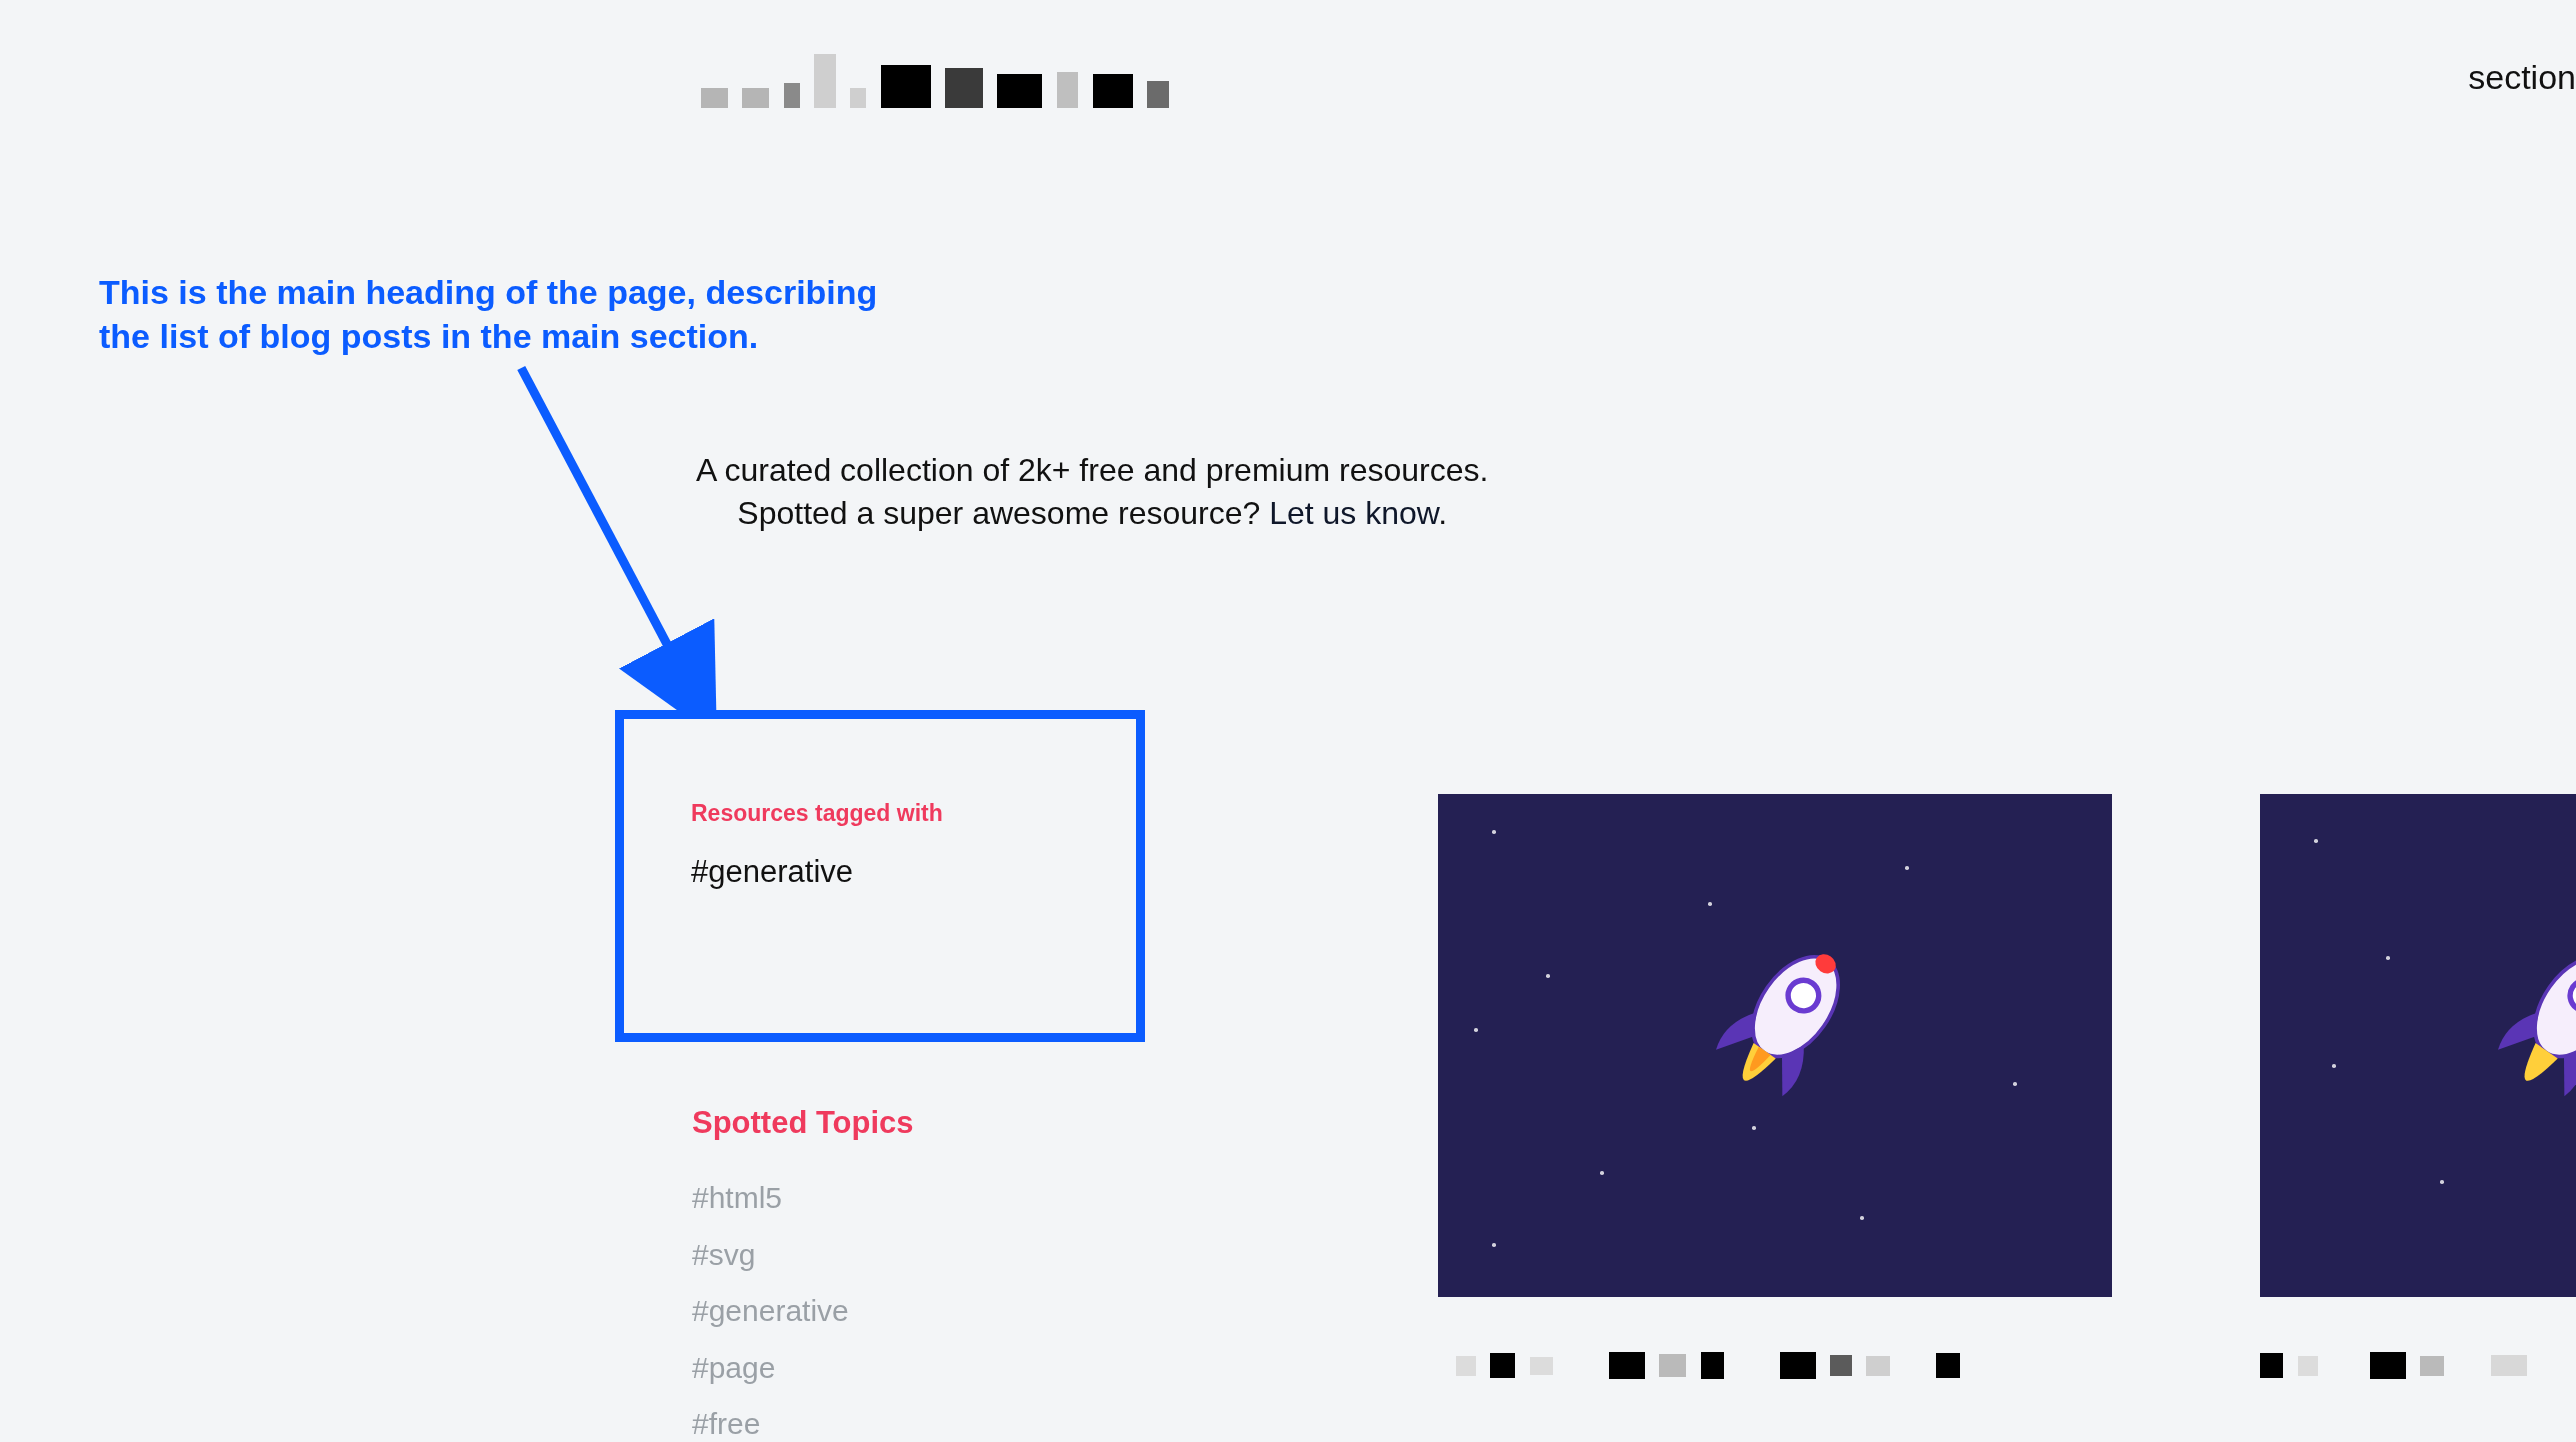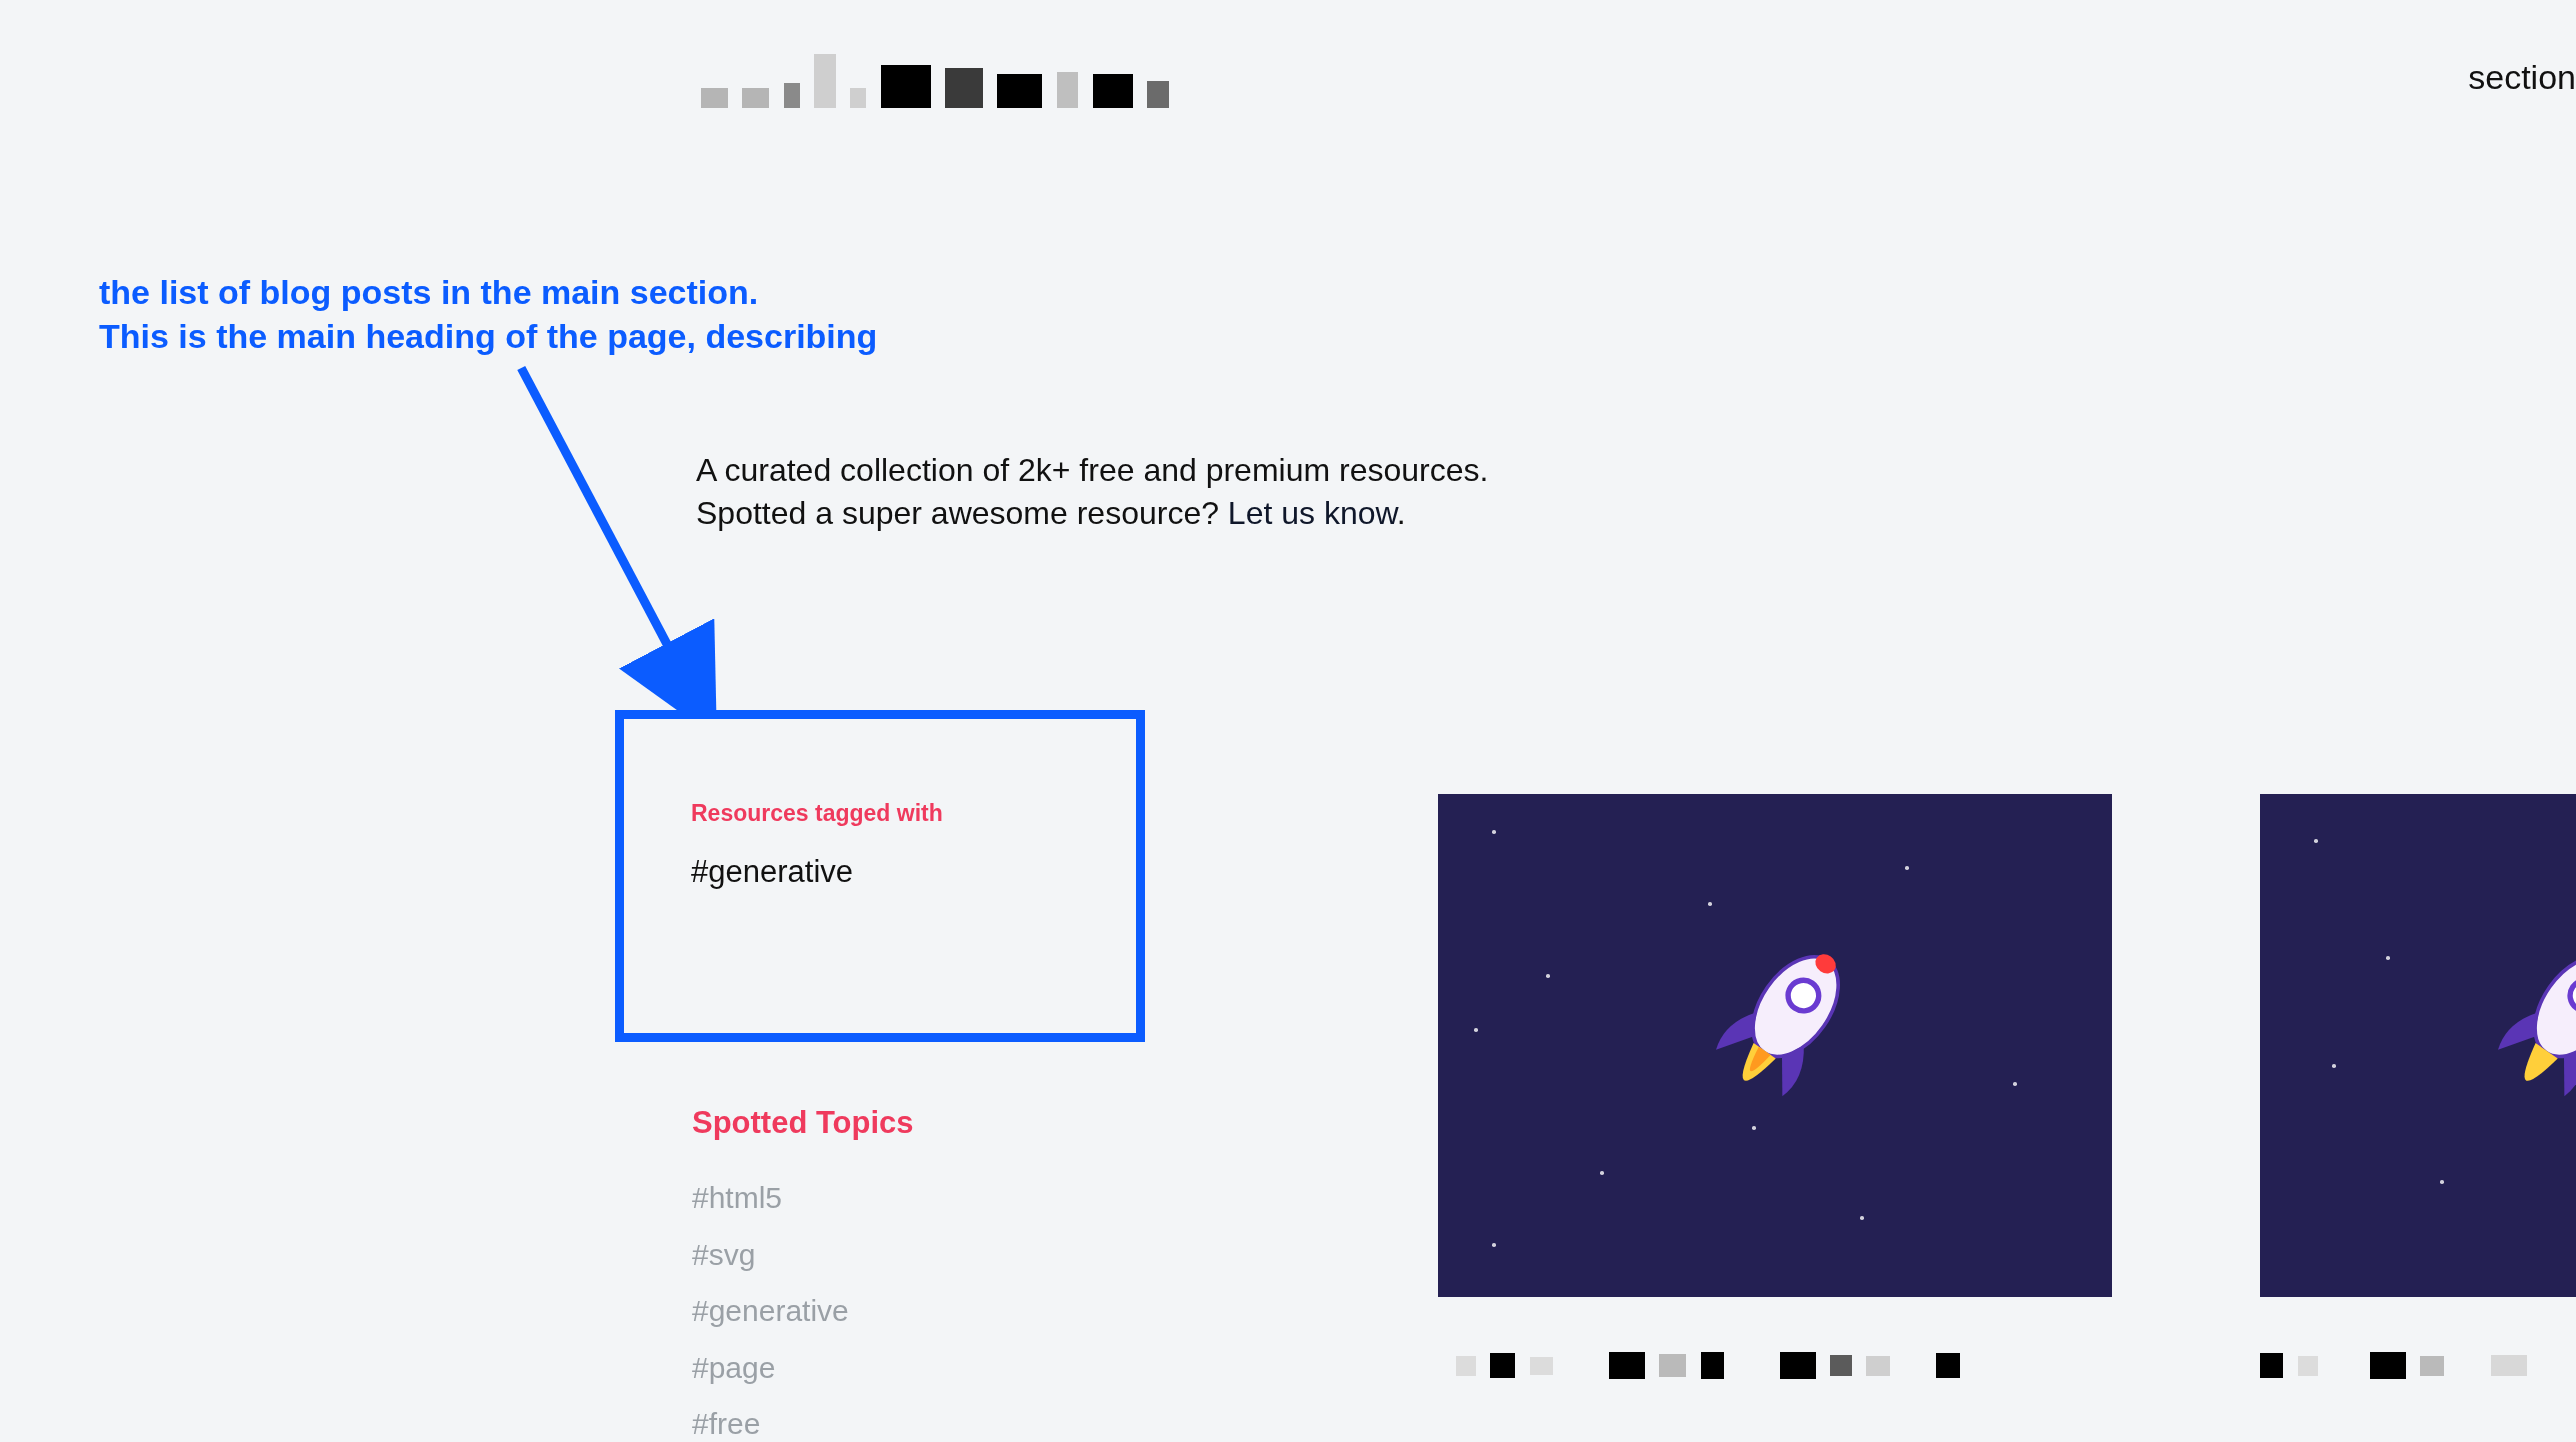--- a/index.html
+++ b/index.html
@@ -52,20 +52,21 @@
   }
 
   
   .description {
     position: absolute;
     top: 449px;
     left: 696px;
     font-size: 32px;
     color: #111;
     line-height: 1.35;
+    text-align: center;
   }
   .description .let-us-know { color: #0f172a; }
 
   
   .highlight-box {
     position: absolute;
     top: 710px;
     left: 615px;
     width: 530px;
     height: 332px;
@@ -155,22 +156,22 @@
   <span class="logo-block" style="width:38px;height:40px;background:#3a3a3a"></span>
   <span class="logo-block" style="width:45px;height:34px;background:#000"></span>
   <span class="logo-block" style="width:21.6px;height:36px;background:#bfbfbf"></span>
   <span class="logo-block" style="width:40px;height:34px;background:#000"></span>
   <span class="logo-block" style="width:21.6px;height:27px;background:#6b6b6b"></span>
 </div>
 
 <a class="nav-link">section</a>
 
 <div class="annotation-text">
+  <div>This is the main heading of the page, describing</div>
   <div>the list of blog posts in the main section.</div>
-  <div>This is the main heading of the page, describing</div>
 </div>
 
 <svg class="annotation-arrow" viewBox="0 0 240 400">
   <defs>
     <marker id="arrowhead" markerWidth="12" markerHeight="12" refX="6" refY="6" orient="auto">
       <path d="M0,0 L12,6 L0,12 Z" fill="#0b5cff"></path>
     </marker>
   </defs>
   <line x1="20" y1="10" x2="210" y2="370" stroke="#0b5cff" stroke-width="10" marker-end="url(#arrowhead)"></line>
 </svg>

